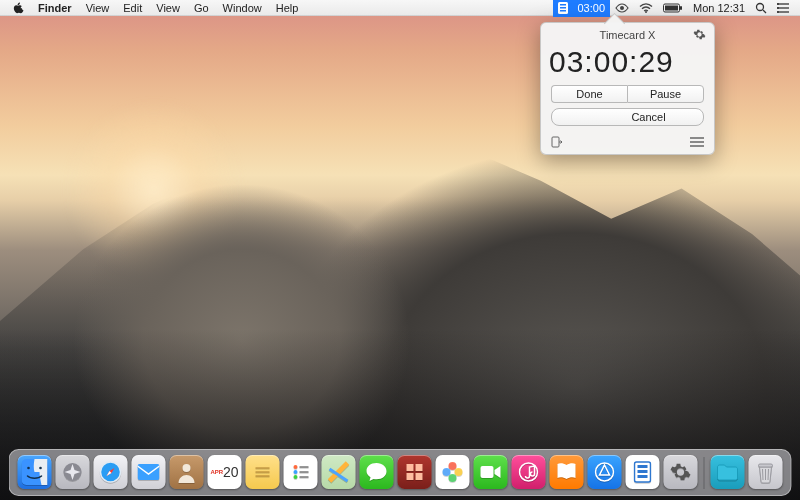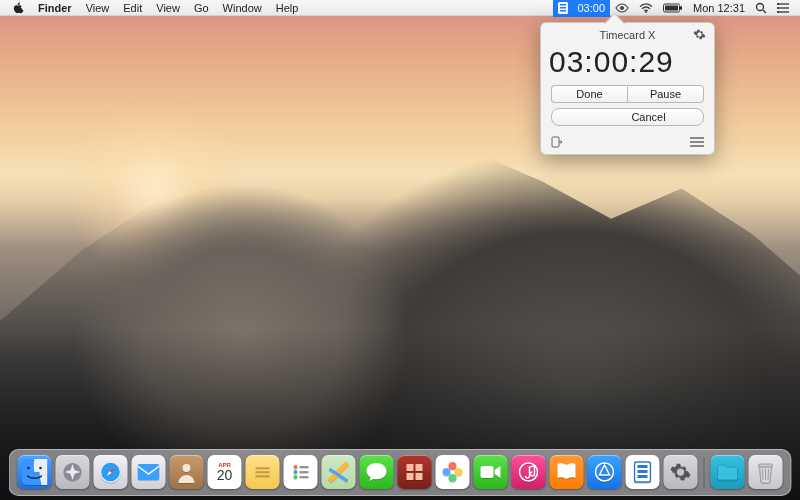--- a/index.html
+++ b/index.html
@@ -170,21 +170,21 @@
   .di-facetime{ background:linear-gradient(#5ee04b,#2bb81e);}
   .di-itunes{ background:linear-gradient(#ff4f9b,#d11f6c);}
   .di-ibooks{ background:linear-gradient(#ff9a3b,#ff7a00);}
   .di-appstore{ background:linear-gradient(#3aa4ff,#1573e6);}
   .di-timecard{ background:#fff;}
   .di-prefs{ background:linear-gradient(#d8d8dc,#b8b8bf);}
   .di-downloads{ background:linear-gradient(#37c0df,#1a9dbb);}
   .di-trash{ background:linear-gradient(#e8e8ec,#c6c6cc);}
   .cal-month{ font-size:6px; color:#e03123; font-weight:700; line-height:1; }
   .cal-day{ font-size:14px; color:#333; font-weight:400; line-height:1;}
-  .dock-icon .stack{ display:flex; flex-direction:column; align-items:center; }
+  .dock-icon .stack{ display:flex; flex-direction:row; align-items:center; }
   .glyph{ filter: drop-shadow(0 1px 0 rgba(0,0,0,0.2)); }
 
 </style>
 </head>
 <body>
 
 <div class="desktop">
   <div class="sun-glow"></div>
   <div class="mountain"></div>
 

